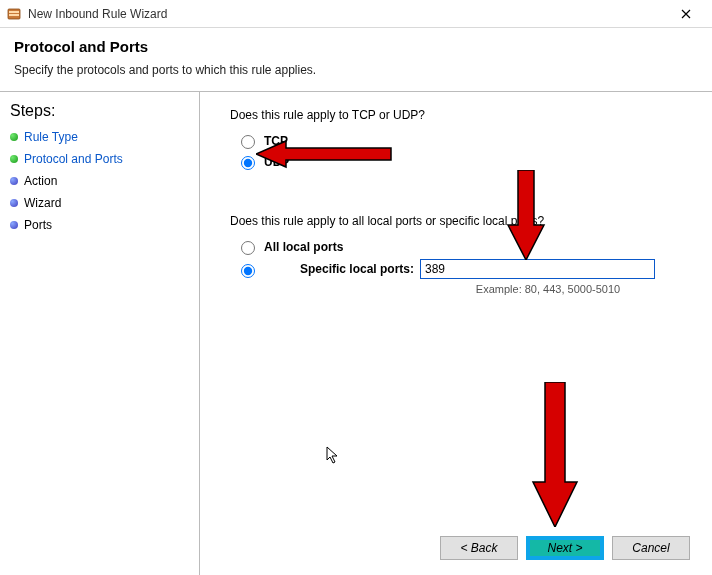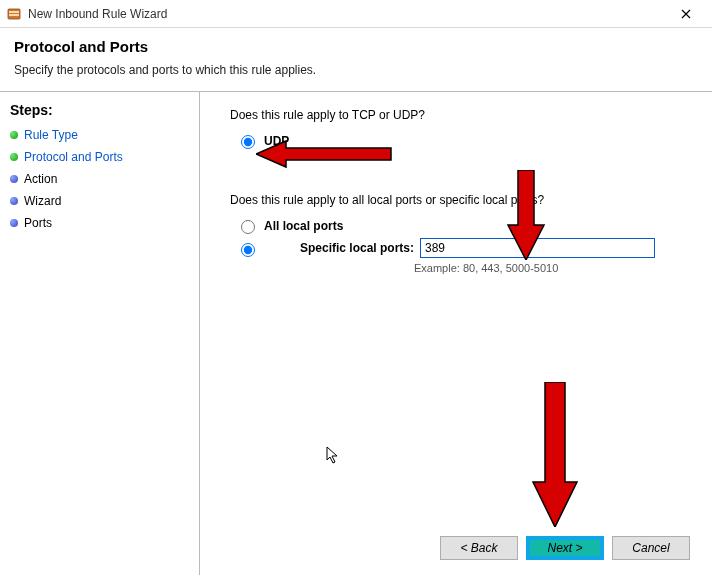--- a/index.html
+++ b/index.html
@@ -57,22 +57,22 @@
     border-top: 1px solid #bbb;
     height: calc(575px - 28px - 62px);
   }
   .sidebar {
     width: 200px;
     border-right: 1px solid #bbb;
     padding: 6px 10px;
     background: #fff;
   }
   .sidebar .steps-hdr {
-    font-weight: bold;
-    font-size: 14px;
+    font-weight: normal;
+    font-size: 16px;
     margin: 4px 0 6px 0;
   }
   .step-item {
     display: flex;
     align-items: center;
     padding: 4px 0;
     gap: 6px;
     cursor: default;
   }
   .step-item .bullet {
@@ -113,20 +113,21 @@
     height: 20px;
     font-size: 12px;
     padding: 1px 4px;
     width: 235px;
   }
   .example {
     font-size: 11px;
     color: #555;
     margin-left: 0;
     margin-top: 4px;
+    text-align: center;
   }
   .button-row {
     position: absolute;
     right: 22px;
     bottom: 16px;
     display: flex;
     gap: 8px;
   }
   .btn {
     min-width: 78px;
@@ -203,20 +204,24 @@
       <span class="bullet"></span>
       <span>Ports</span>
     </div>
   </div>
 
   <div class="main">
 
     <div class="question">Does this rule apply to TCP or UDP?</div>
 
     <div class="radio-row">
+      <input type="radio" name="proto" style="">
+      <label>TCP</label>
+    </div>
+    <div class="radio-row">
       <input type="radio" name="proto" checked="" style="">
       <label>UDP</label>
     </div>
 
     <div style="height:40px"></div>
 
     <div class="question">Does this rule apply to all local ports or specific local ports?</div>
 
     <div class="radio-row">
       <input type="radio" name="ports" style="">

